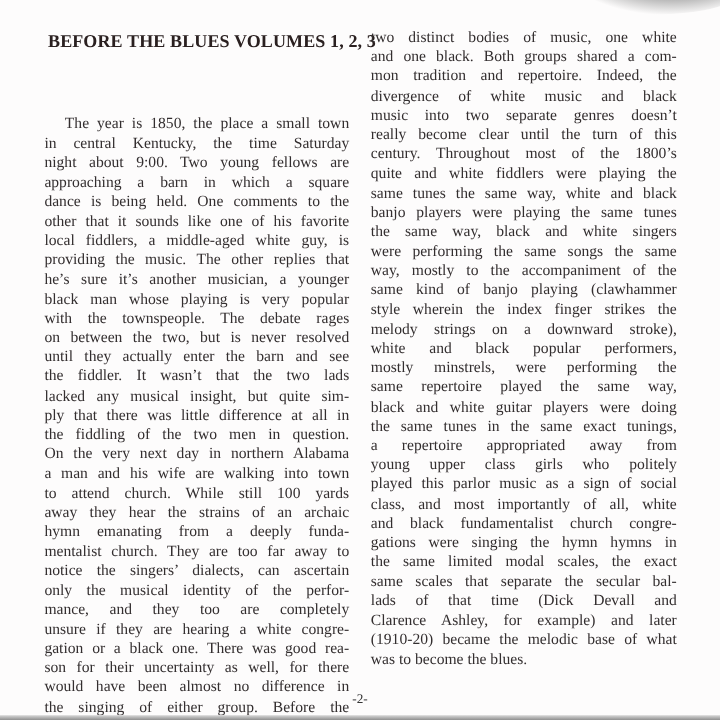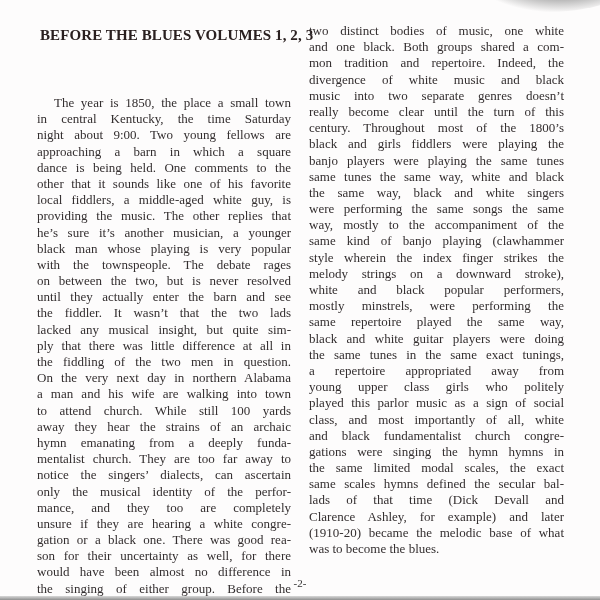--- a/index.html
+++ b/index.html
@@ -82,42 +82,42 @@
     <span class="line last">Civil War there did not exist in America</span>
   </div>
 <div class="col col-right" id="col-right">
     <span class="line">two distinct bodies of music, one white</span>
     <span class="line">and one black. Both groups shared a com-</span>
     <span class="line">mon tradition and repertoire. Indeed, the</span>
     <span class="line">divergence of white music and black</span>
     <span class="line">music into two separate genres doesn’t</span>
     <span class="line">really become clear until the turn of this</span>
     <span class="line">century. Throughout most of the 1800’s</span>
-    <span class="line">black and girls fiddlers were playing the</span>
+    <span class="line">quite and white fiddlers were playing the</span>
+    <span class="line">same tunes the same way, white and black</span>
     <span class="line">banjo players were playing the same tunes</span>
-    <span class="line">same tunes the same way, white and black</span>
     <span class="line">the same way, black and white singers</span>
     <span class="line">were performing the same songs the same</span>
     <span class="line">way, mostly to the accompaniment of the</span>
     <span class="line">same kind of banjo playing (clawhammer</span>
     <span class="line">style wherein the index finger strikes the</span>
     <span class="line">melody strings on a downward stroke),</span>
     <span class="line">white and black popular performers,</span>
     <span class="line">mostly minstrels, were performing the</span>
     <span class="line">same repertoire played the same way,</span>
     <span class="line">black and white guitar players were doing</span>
     <span class="line">the same tunes in the same exact tunings,</span>
     <span class="line">a repertoire appropriated away from</span>
     <span class="line">young upper class girls who politely</span>
     <span class="line">played this parlor music as a sign of social</span>
     <span class="line">class, and most importantly of all, white</span>
     <span class="line">and black fundamentalist church congre-</span>
     <span class="line">gations were singing the hymn hymns in</span>
     <span class="line">the same limited modal scales, the exact</span>
-    <span class="line">same scales hymns defined the secular bal-</span>
+    <span class="line">same scales that separate the secular bal-</span>
     <span class="line">lads of that time (Dick Devall and</span>
     <span class="line">Clarence Ashley, for example) and later</span>
     <span class="line">(1910-20) became the melodic base of what</span>
     <span class="line last">was to become the blues.</span>
   </div>
 
 <div class="page-num">-2-</div>
 
 <div class="bottom-bar"></div>
 

